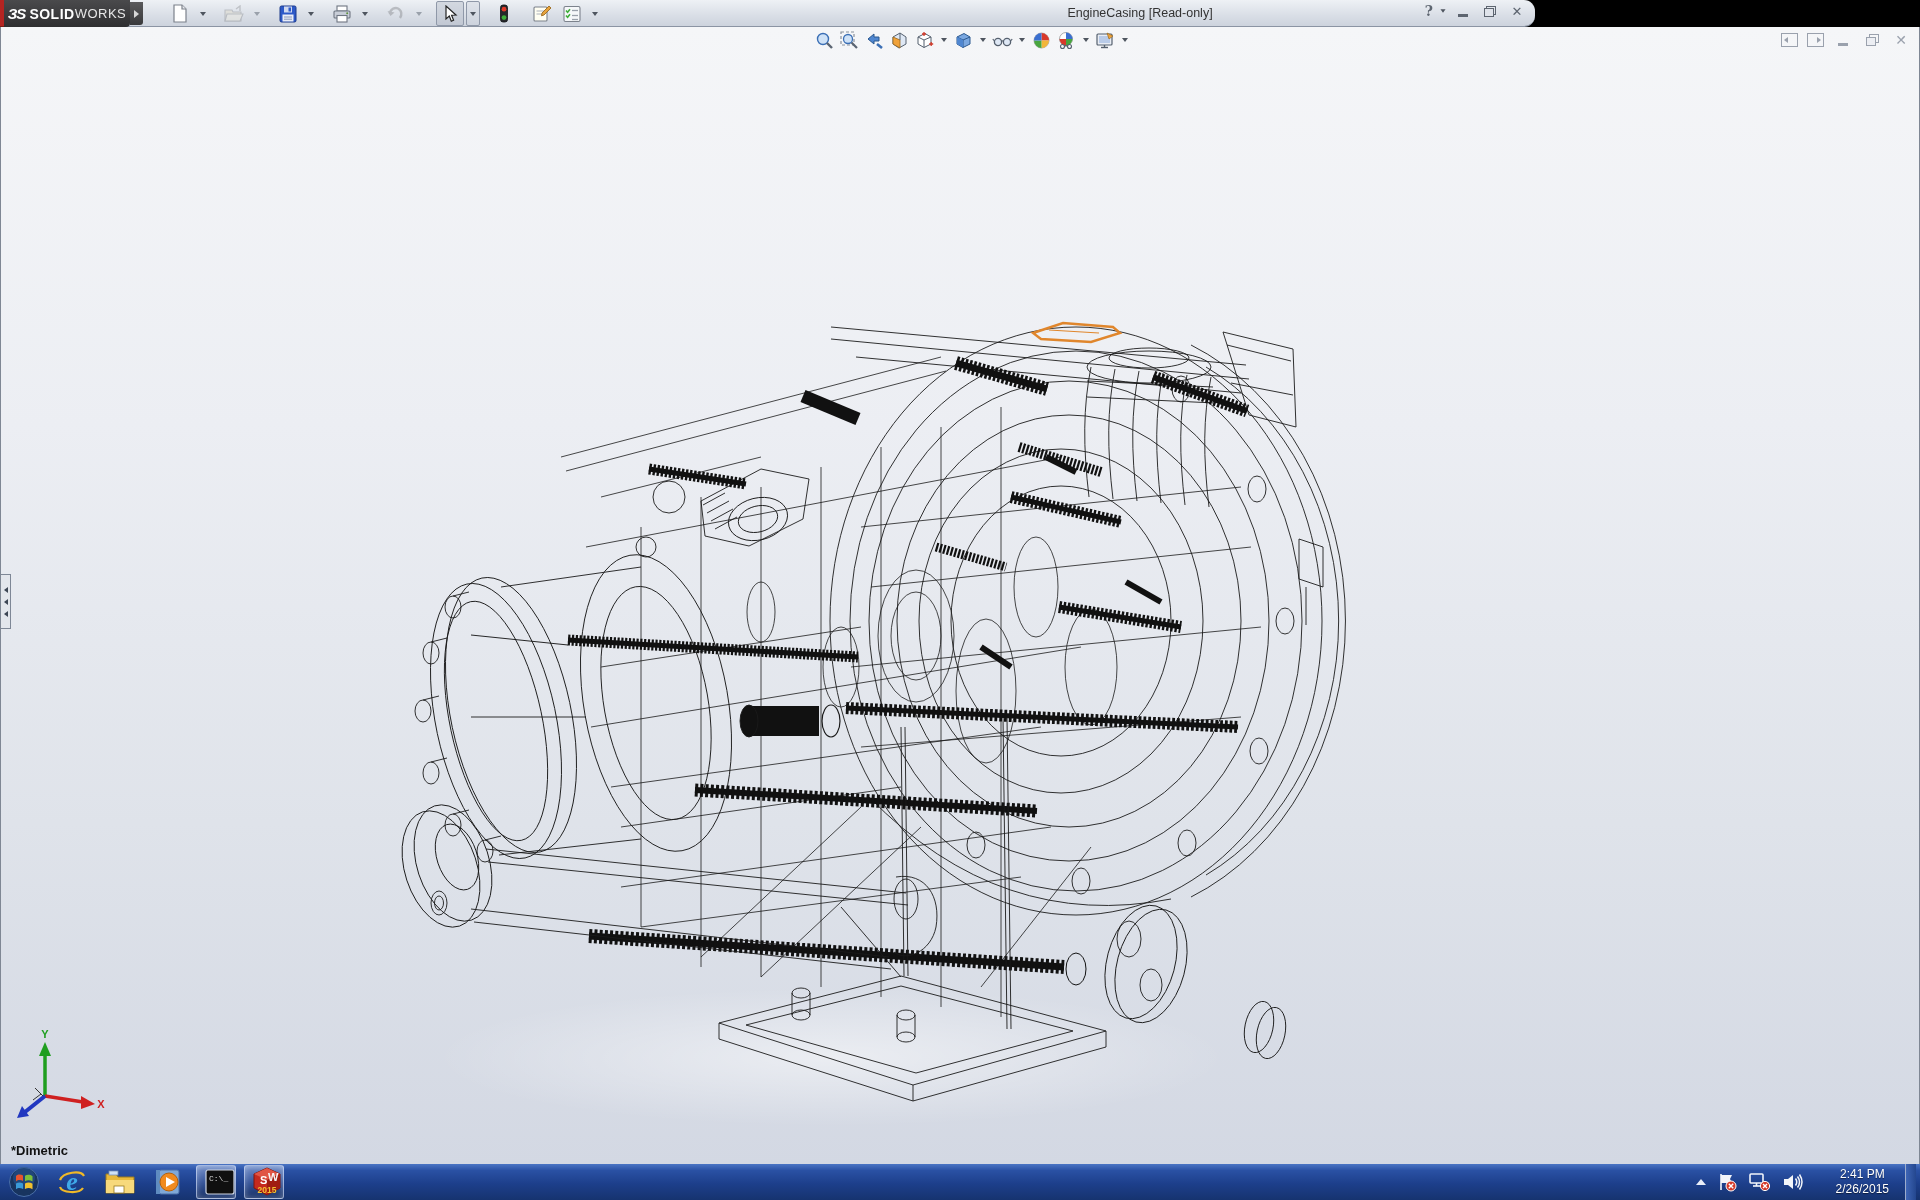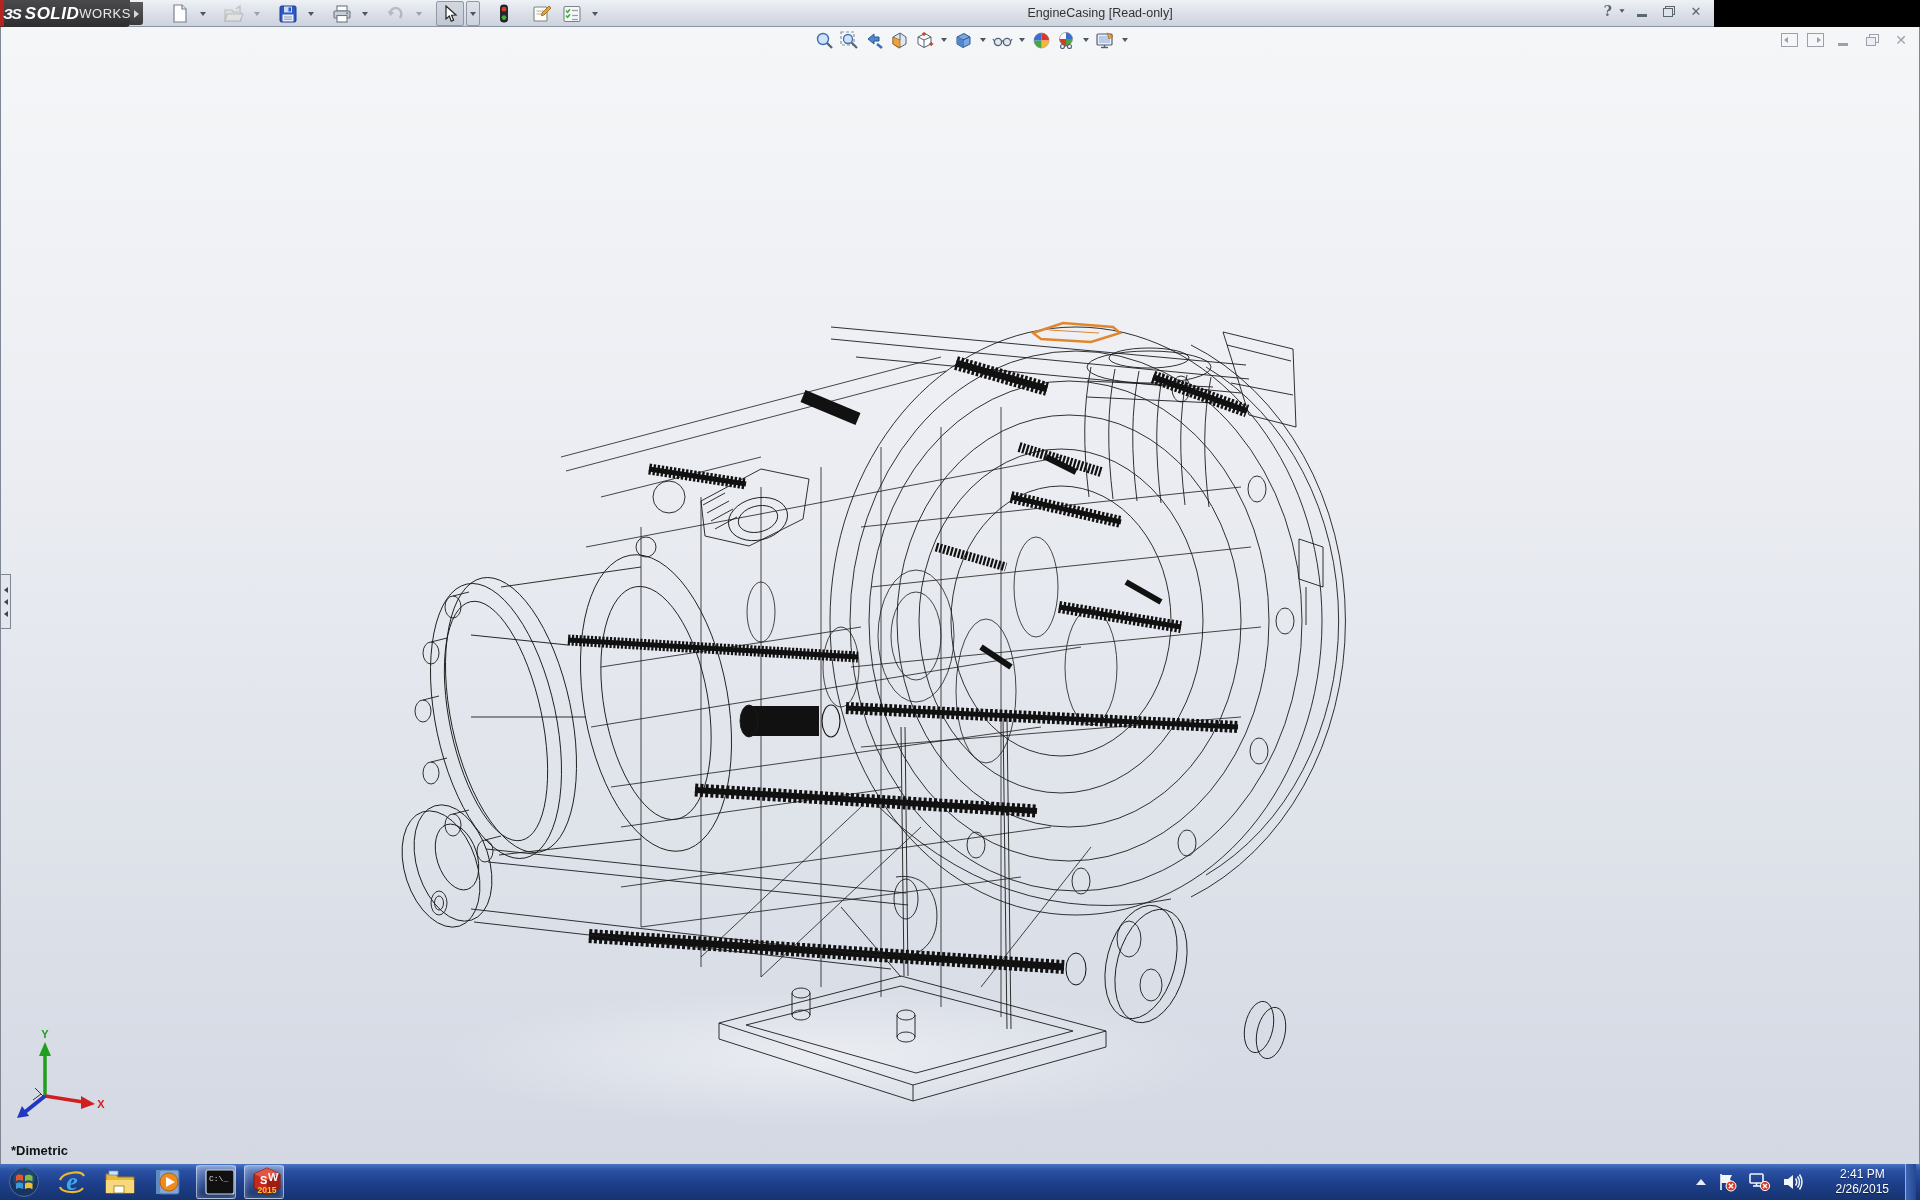--- a/index.html
+++ b/index.html
@@ -1,42 +1,42 @@
 <!DOCTYPE html>
 <html><head>
 <meta charset="utf-8">
 <style>
   html,body{margin:0;padding:0;width:1920px;height:1200px;overflow:hidden;
     font-family:"Liberation Sans","DejaVu Sans",sans-serif;background:#000;}
   .app{position:absolute;inset:0;width:1920px;height:1200px;}
 
   
-  .titlebar{position:absolute;left:0;top:0;width:1714px;height:27px;
+  .titlebar{position:absolute;left:0;top:0;width:1535px;height:27px;
     background:linear-gradient(#eef1f5,#d9dee6 60%,#cdd3dd);
-    border-bottom:1px solid #8b94a3;box-sizing:border-box;}
+    border-bottom:1px solid #8b94a3;box-sizing:border-box;border-radius:11px;}
   .red-strip{position:absolute;left:0;top:0;width:4px;height:27px;background:#b42421;}
   .red-under{position:absolute;left:0;top:26px;width:46px;height:2px;background:#7a1d14;}
   .logo-block{position:absolute;left:4px;top:0;width:126px;height:27px;background:linear-gradient(#4a4a4c,#2e2e30);
     border-radius:0 0 4px 0;display:flex;align-items:center;justify-content:center;color:#fff;}
   .logo-glyph{font-style:italic;font-weight:bold;font-size:15px;margin-right:4px;letter-spacing:-1px;}
-  .logo-bold{font-weight:bold;font-size:17px;letter-spacing:.5px;font-style:italic;}
+  .logo-bold{font-weight:bold;font-size:14px;letter-spacing:.5px;}
   .logo-light{font-weight:normal;font-size:13px;letter-spacing:.5px;color:#e8e8e8;}
   .flyout{position:absolute;left:130px;top:2px;width:13px;height:23px;background:linear-gradient(#5a5a5c,#39393b);
     border-radius:0 0 3px 0;display:flex;align-items:center;justify-content:center;}
   .flyout .tri{width:0;height:0;border-top:4px solid transparent;border-bottom:4px solid transparent;border-left:5px solid #d8d8d8;}
   .main-toolbar{position:absolute;left:166px;top:1px;height:25px;display:flex;align-items:center;gap:2px;}
   .tb-btn{width:26px;height:23px;display:flex;align-items:center;justify-content:center;border-radius:2px;border:1px solid transparent;}
   .tb-btn.pressed{background:linear-gradient(#d3d8e0,#c2c8d3);border:1px solid #8f98a8;}
   .tb-dd{width:12px;height:23px;display:flex;align-items:center;justify-content:center;border-radius:2px;border:1px solid transparent;}
   .tb-dd.pressed{border:1px solid #8f98a8;background:linear-gradient(#dfe3ea,#cdd3dd);}
   .caret{width:0;height:0;border-left:3.5px solid transparent;border-right:3.5px solid transparent;border-top:4px solid #4e555f;}
   .caret.dim{border-top-color:#9aa1ab;}
   .tb-gap{width:6px;}
   .dimmed{opacity:.42;filter:grayscale(60%);}
-  .win-title{position:absolute;left:1100px;top:6px;transform:translateX(-50%);font-size:12.5px;color:#333;white-space:nowrap;}
+  .win-title{position:absolute;left:1140px;top:6px;transform:translateX(-50%);font-size:12.5px;color:#333;white-space:nowrap;}
   .title-controls{position:absolute;right:8px;top:3px;display:flex;align-items:center;gap:7px;}
   .help-q{font-size:14px;font-weight:bold;color:#5d6570;font-family:"DejaVu Serif",serif;}
   .cap-btn{width:20px;height:16px;display:flex;align-items:center;justify-content:center;}
   .min-bar{width:10px;height:3px;background:#5d6570;margin-top:8px;}
   .restore-ico{position:relative;width:12px;height:11px;}
   .restore-ico .r1{position:absolute;right:0;top:0;width:8px;height:7px;border:1.6px solid #5d6570;}
   .restore-ico .r2{position:absolute;left:0;bottom:0;width:8px;height:7px;border:1.6px solid #5d6570;background:#dfe3ea;}
   .close-x{font-size:13px;font-weight:bold;color:#5d6570;}
 
   

